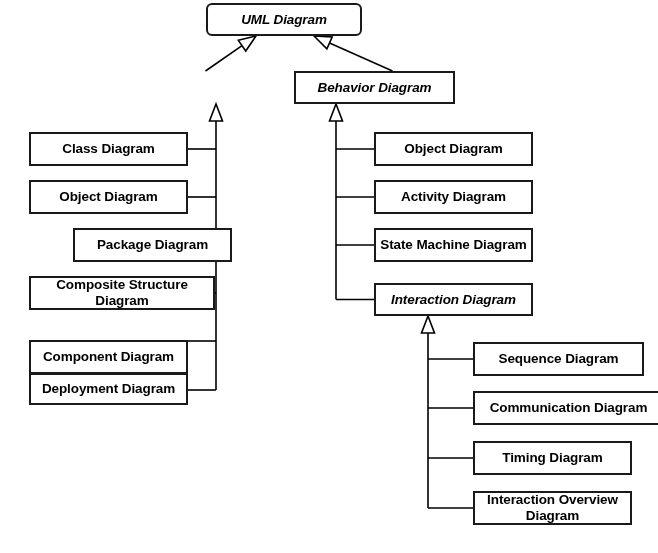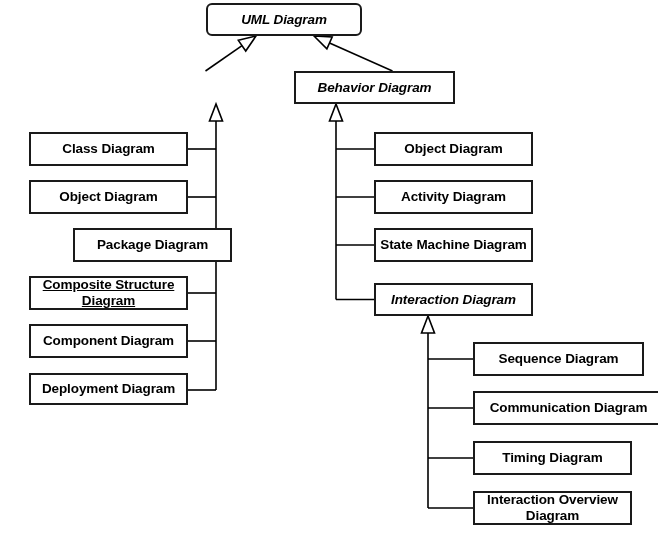--- a/index.html
+++ b/index.html
@@ -110,24 +110,24 @@
   <div id="group-structure-children">
       <div class="node" style="left: 29px; top: 132px; width: 159px; height: 34px;">
         <span class="label">Class Diagram</span>
       </div>
       <div class="node" style="left: 29px; top: 180px; width: 159px; height: 34px;">
         <span class="label">Object Diagram</span>
       </div>
       <div class="node" style="left: 29px; top: 228px; width: 159px; height: 34px; margin-left: 44px;">
         <span class="label">Package Diagram</span>
       </div>
-      <div class="node" style="left: 29px; top: 276px; width: 159px; height: 34px; text-decoration: underline;">
+      <div class="node" style="left: 29px; top: 276px; width: 186px; height: 34px;">
         <span class="label">Composite Structure Diagram</span>
       </div>
-      <div class="node" style="left: 29px; top: 324px; width: 159px; height: 34px;">
+      <div class="node" style="left: 29px; top: 340px; width: 159px; height: 34px;">
         <span class="label">Component Diagram</span>
       </div>
       <div class="node" style="left: 29px; top: 373px; width: 159px; height: 32px;">
         <span class="label">Deployment Diagram</span>
       </div>
     </div>
   <div id="group-behavior-children">
       <div class="node" style="left: 374px; top: 132px; width: 159px; height: 34px;">
         <span class="label">Object Diagram</span>
       </div>

